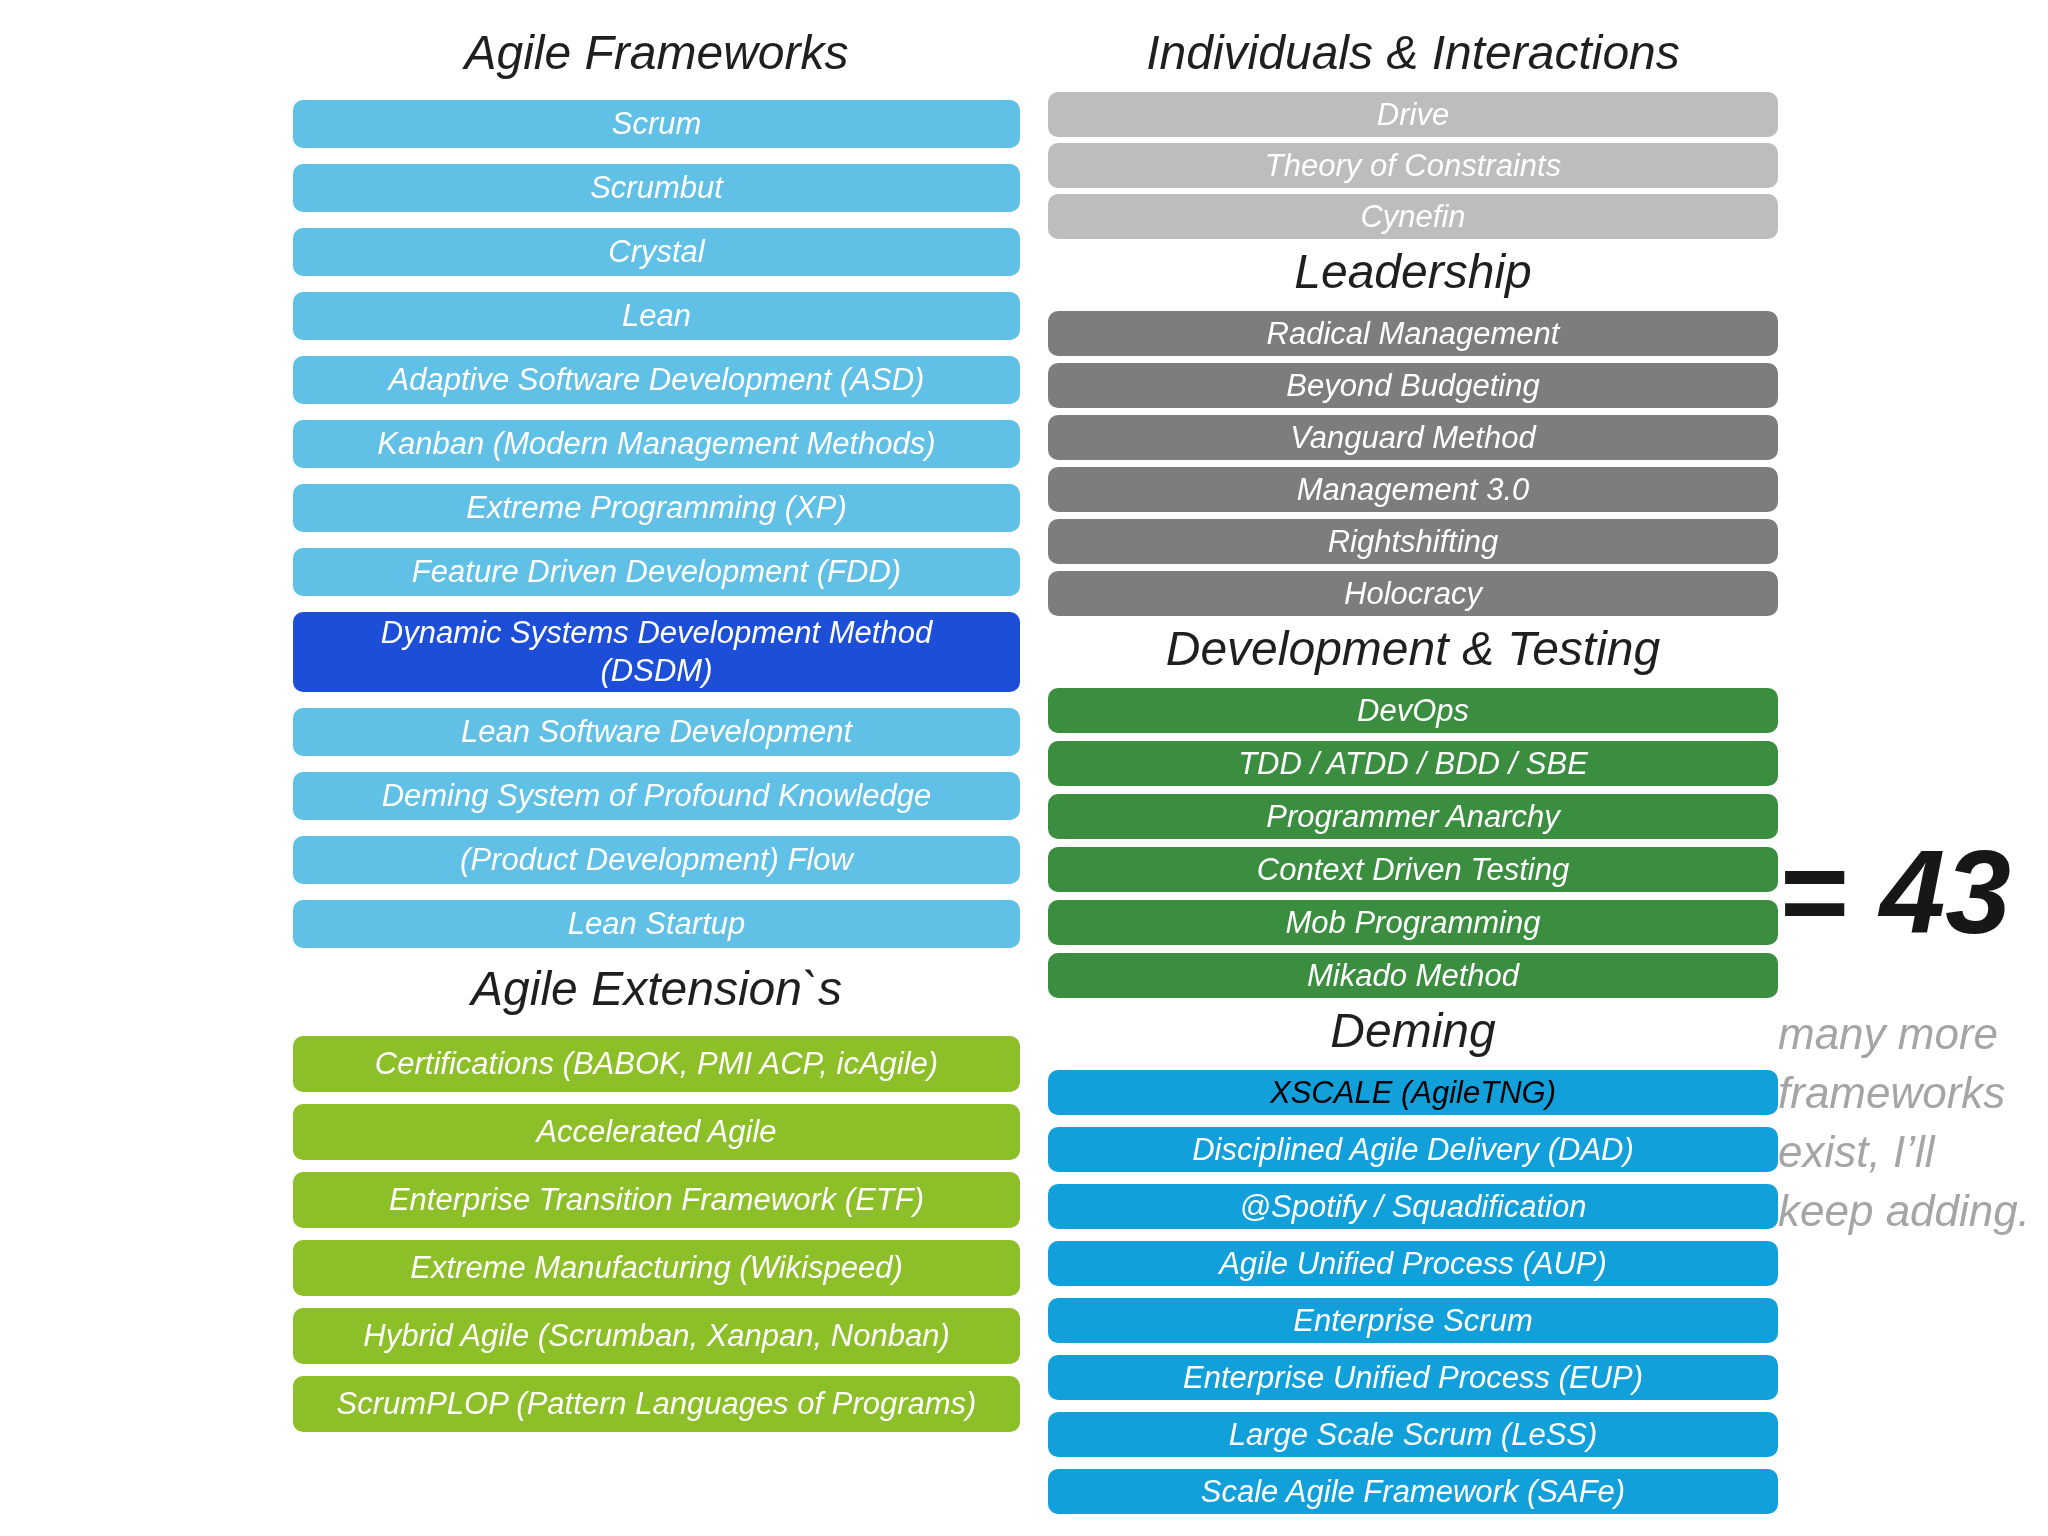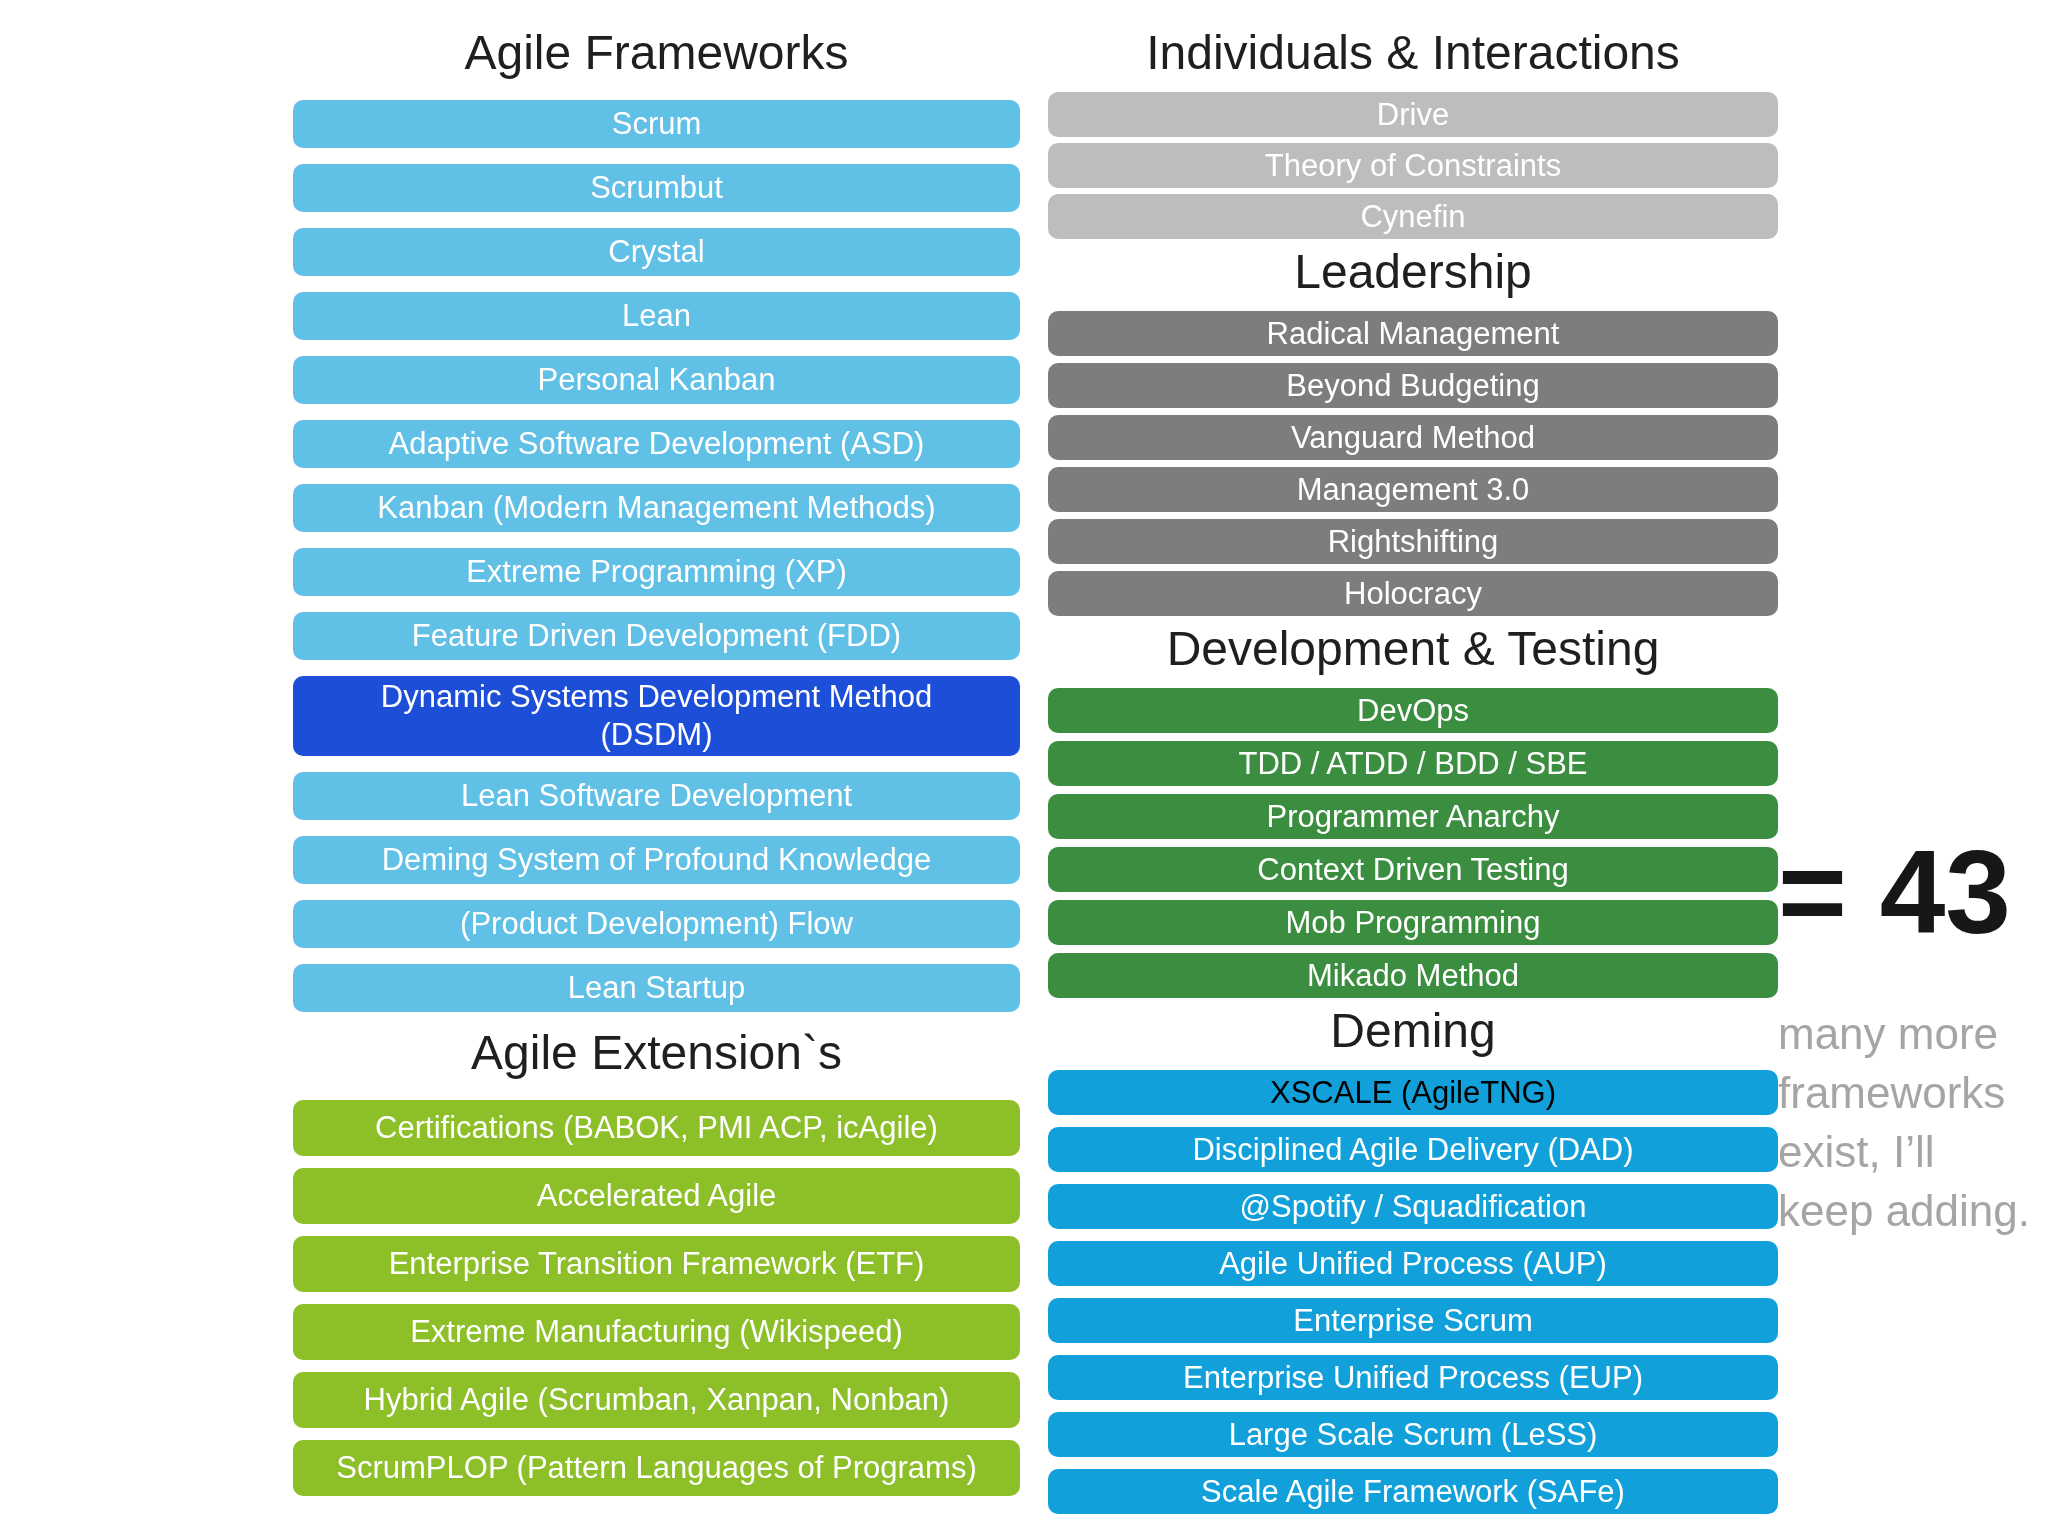--- a/index.html
+++ b/index.html
@@ -6,20 +6,21 @@
   body {
     width: 2048px; height: 1536px;
     background: #ffffff;
     font-family: "Liberation Sans", sans-serif;
     overflow: hidden;
   }
   .canvas {
     position: relative;
     width: 1630px; height: 1536px;
     background: #ffffff;
+    font-style: italic;
   }
   .col {
     position: absolute; top: 0;
     display: flex; flex-direction: column;
   }
   .col-left  { left: 293px;  width: 727px; }
   .col-right { left: 1048px; width: 730px; }
 
   .section-title {
     font-size: 48px;
@@ -81,21 +82,20 @@
 <body>
 
 <div class="canvas">
   <div class="col col-left" id="col-left">
       <div class="section-title">Agile Frameworks</div>
       <div class="bars left-sec0">
         <div class="bar" style="background: rgb(97, 192, 230); color: rgb(255, 255, 255);">Scrum</div>
         <div class="bar" style="background: rgb(97, 192, 230); color: rgb(255, 255, 255);">Scrumbut</div>
         <div class="bar" style="background: rgb(97, 192, 230); color: rgb(255, 255, 255);">Crystal</div>
         <div class="bar" style="background: rgb(97, 192, 230); color: rgb(255, 255, 255);">Lean</div>
-        <div class="bar" style="background: rgb(97, 192, 230); color: rgb(255, 255, 255);">Personal Kanban</div>
         <div class="bar" style="background: rgb(97, 192, 230); color: rgb(255, 255, 255);">Adaptive Software Development (ASD)</div>
         <div class="bar" style="background: rgb(97, 192, 230); color: rgb(255, 255, 255);">Kanban (Modern Management Methods)</div>
         <div class="bar" style="background: rgb(97, 192, 230); color: rgb(255, 255, 255);">Extreme Programming (XP)</div>
         <div class="bar" style="background: rgb(97, 192, 230); color: rgb(255, 255, 255);">Feature Driven Development (FDD)</div>
         <div class="bar" style="background: #1d4ed8; color: rgb(255, 255, 255);">Dynamic Systems Development Method
 (DSDM)</div>
         <div class="bar" style="background: rgb(97, 192, 230); color: rgb(255, 255, 255);">Lean Software Development</div>
         <div class="bar" style="background: rgb(97, 192, 230); color: rgb(255, 255, 255);">Deming System of Profound Knowledge</div>
         <div class="bar" style="background: rgb(97, 192, 230); color: rgb(255, 255, 255);">(Product Development) Flow</div>
         <div class="bar" style="background: rgb(97, 192, 230); color: rgb(255, 255, 255);">Lean Startup</div>

